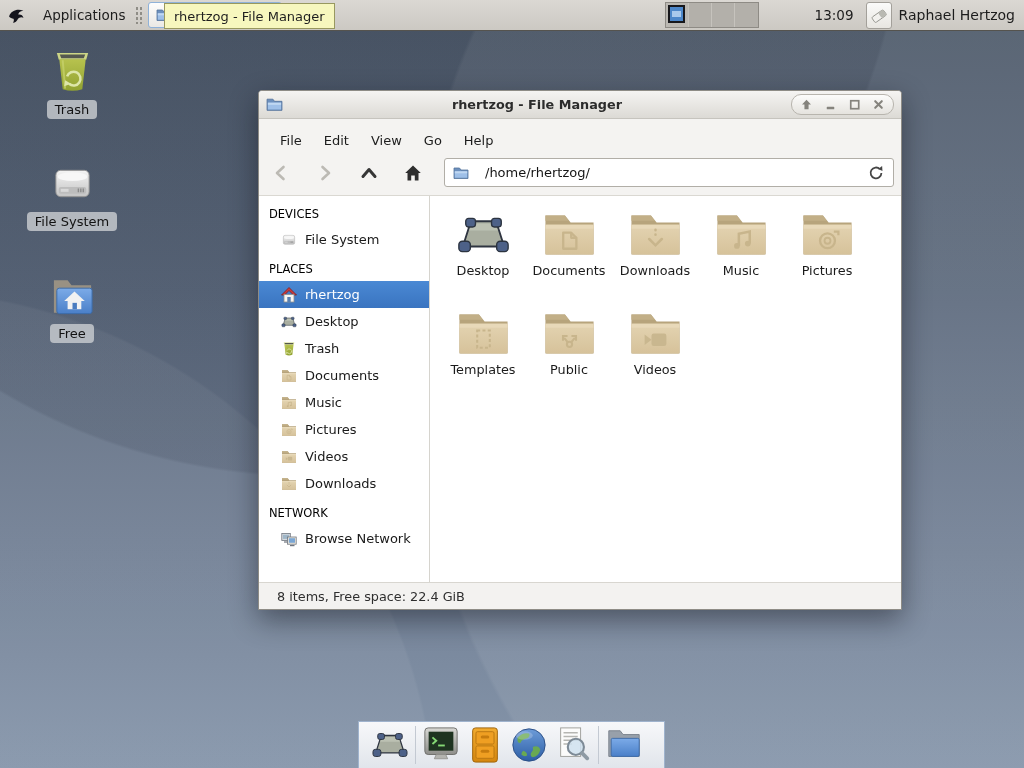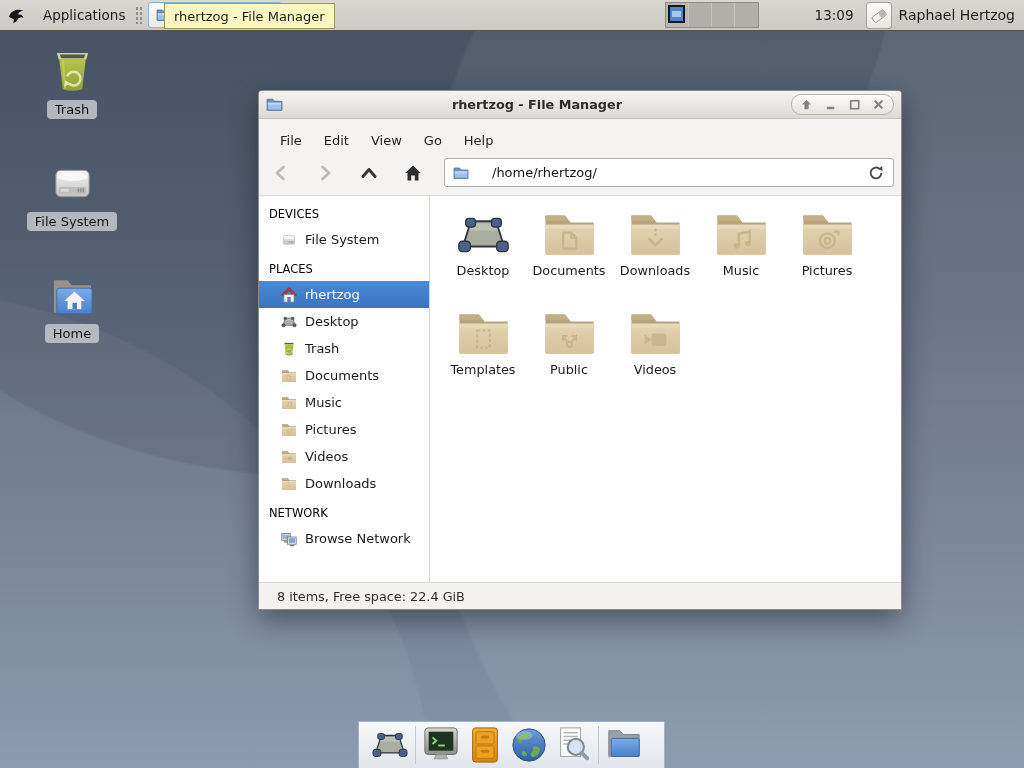--- a/index.html
+++ b/index.html
@@ -52,21 +52,21 @@
     border:1px solid #b8b5ae;border-radius:10px;height:19px;padding:0 7px;}
   .winbtns svg{width:15px;height:15px;display:block;}
   .menubar{display:flex;padding:4px 10px 5px;background:#f4f3f1;font-size:13px;color:#1d1d1d;}
   .menu-item{padding:2px 11px;margin-top:8px;}
   .toolbar{display:flex;align-items:center;padding:3px 7px 8px;background:#f4f3f1;}
   .tbtn{width:30px;height:28px;display:flex;align-items:center;justify-content:center;margin-right:14px;}
   .tbtn svg{width:20px;height:20px;}
   .tbtn.disabled{color:#bcbab4;}
   .tbtn.enabled{color:#363636;}
   .pathbar{flex:1;height:27px;background:#fff;border:1px solid #b1aea7;border-radius:3px;display:flex;align-items:center;
-    padding:0 8px;gap:23px;font-size:13px;color:#141414;margin-left:2px;}
+    padding:0 8px;gap:16px;font-size:13px;color:#141414;margin-left:2px;}
   .pathbar .reload{margin-left:auto;width:18px;height:18px;}
   .wbody{display:flex;border-top:1px solid #dad8d2;height:386px;background:#fff;}
   .sidebar{width:171px;border-right:1px solid #d6d4ce;background:#fff;padding-top:2px;box-sizing:border-box;}
   .shead{font-weight:normal;font-size:11.5px;color:#000;padding:9px 10px 5px;}
   .sitem{display:flex;align-items:center;gap:8px;height:27px;padding-left:22px;font-size:13px;color:#1a1a1a;}
   .sitem svg{width:16px;height:16px;flex:none;}
   .sitem.selected{background:linear-gradient(#4a89d4,#3a74c0);color:#fff;}
   .main{flex:1;padding:10px 0 0 10px;position:relative;}
   .grid{display:grid;grid-template-columns:repeat(5,86px);grid-auto-rows:99px;}
   .file{display:flex;flex-direction:column;align-items:center;}
@@ -336,21 +336,21 @@
   <div class="dicon d-fs">
     <svg>
         <use href="#s-drive"></use>
       </svg>
     <div class="dlabel">File System</div>
   </div>
   <div class="dicon d-home">
     <svg>
         <use href="#s-homefolder"></use>
       </svg>
-    <div class="dlabel">Home</div>
+    <div class="dlabel">Free</div>
   </div>
 
   <div class="window">
     <div class="titlebar">
       <svg class="ticon">
           <use href="#s-bluefolder16"></use>
         </svg>
       <div class="title">rhertzog - File Manager</div>
       <div class="winbtns">
         <svg>

